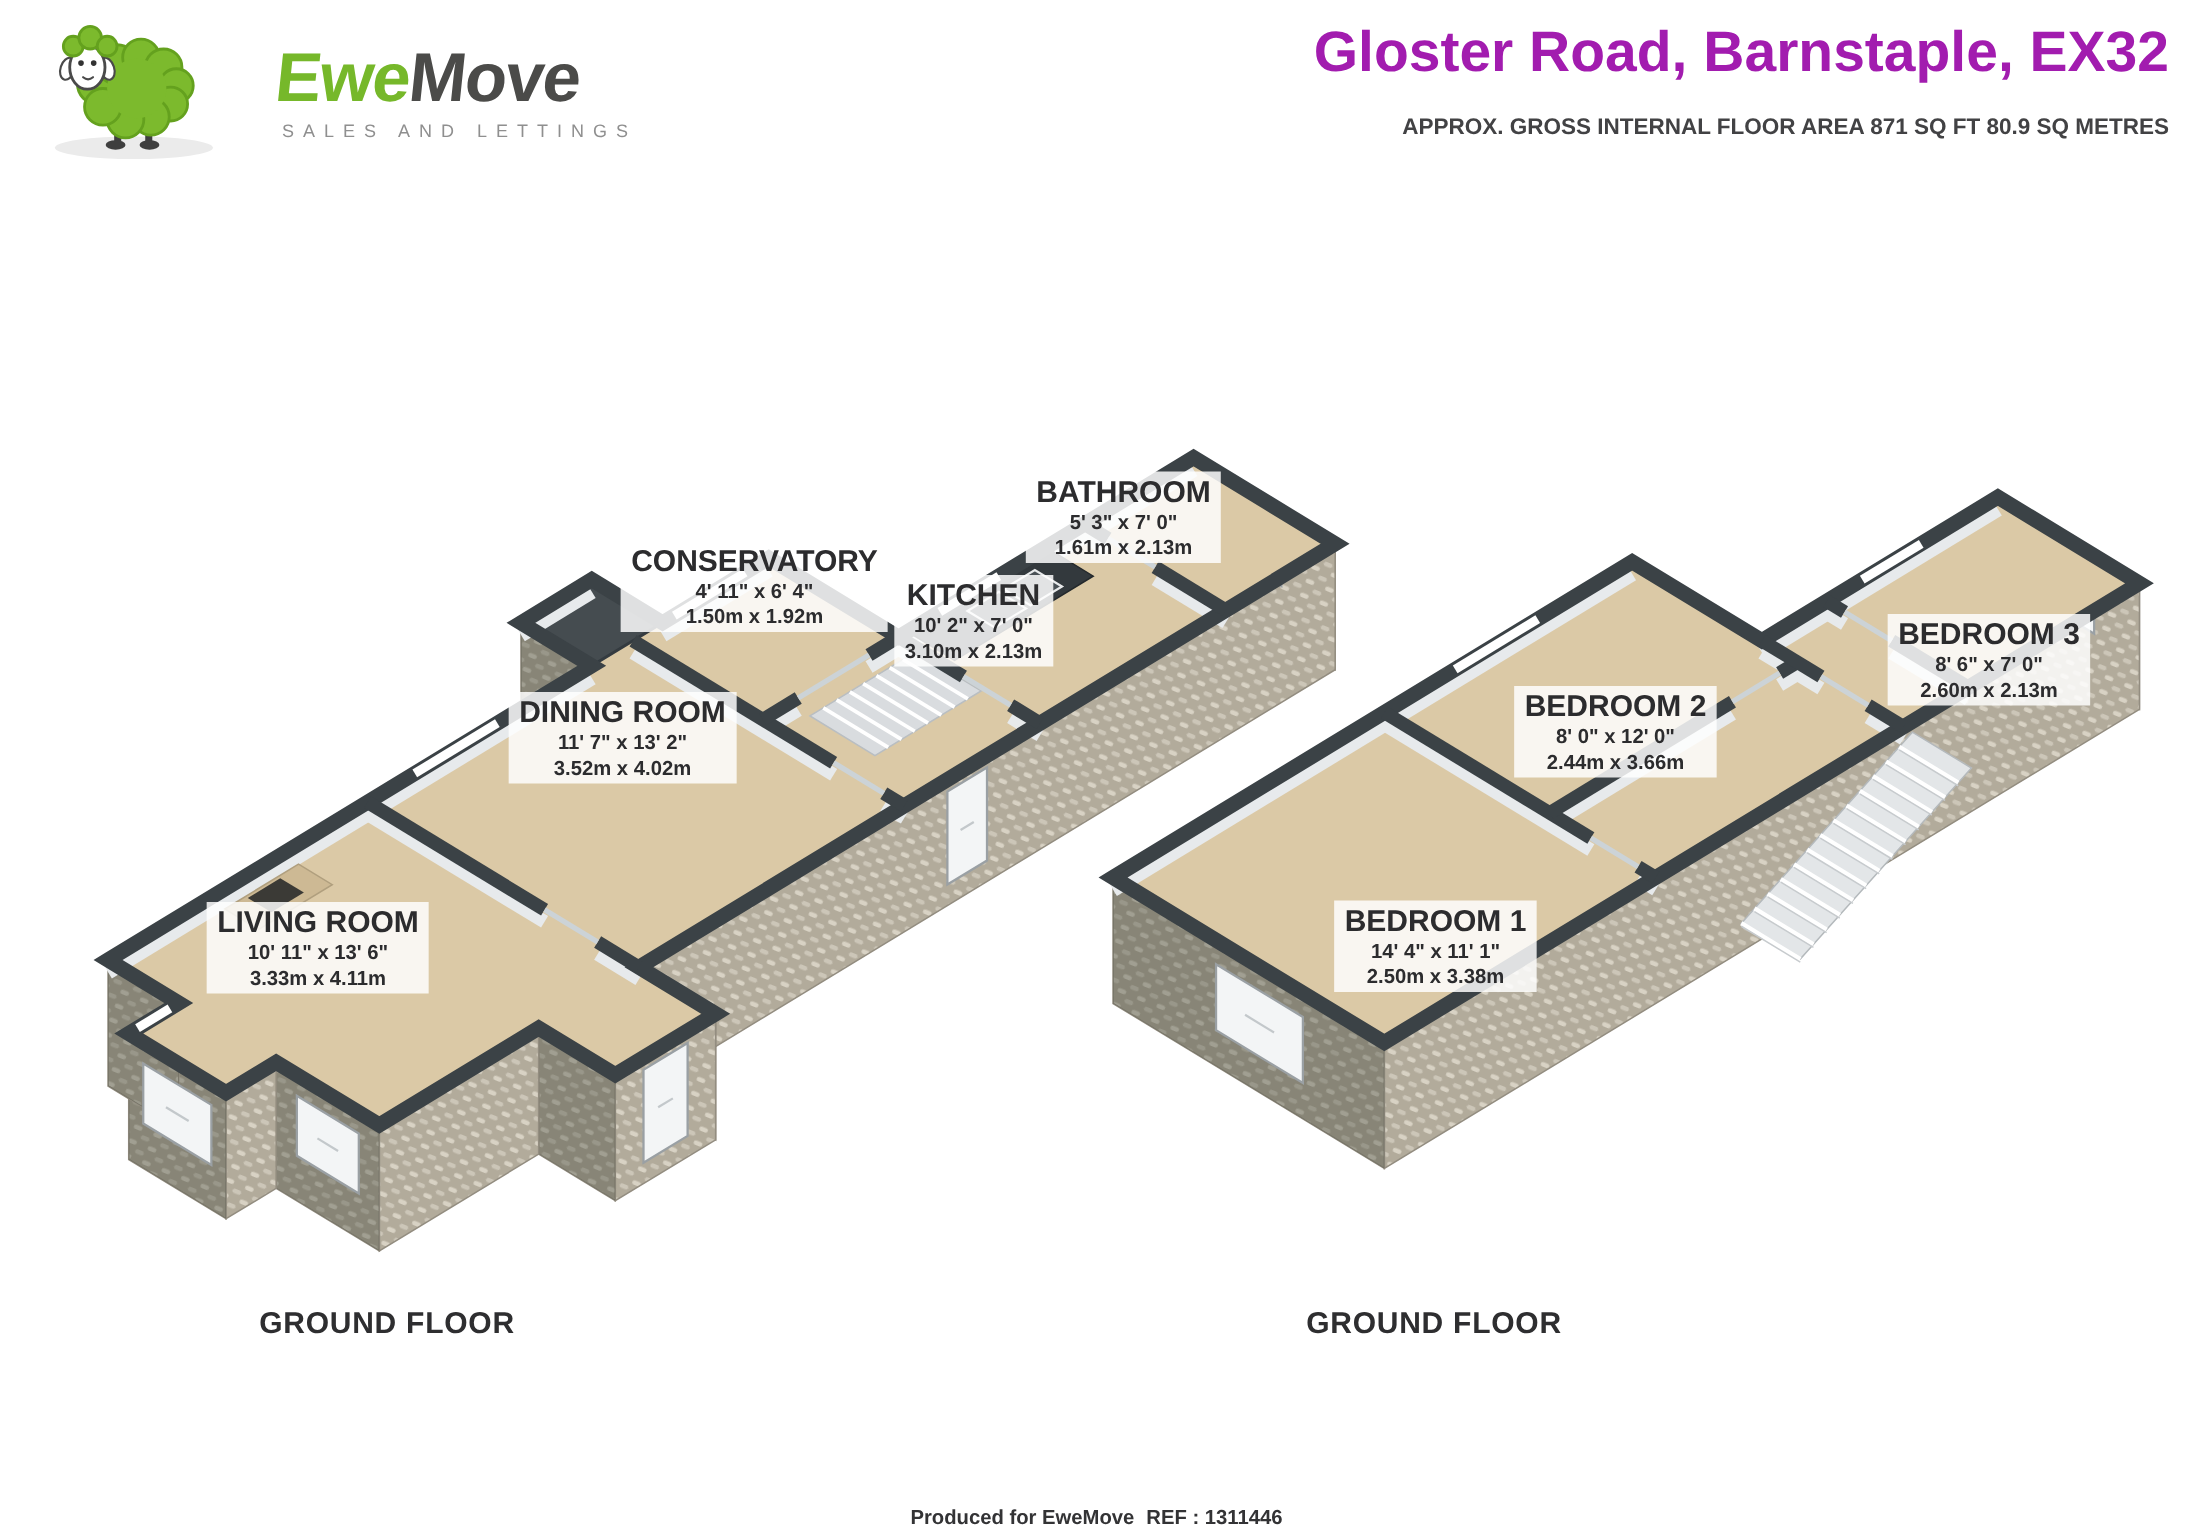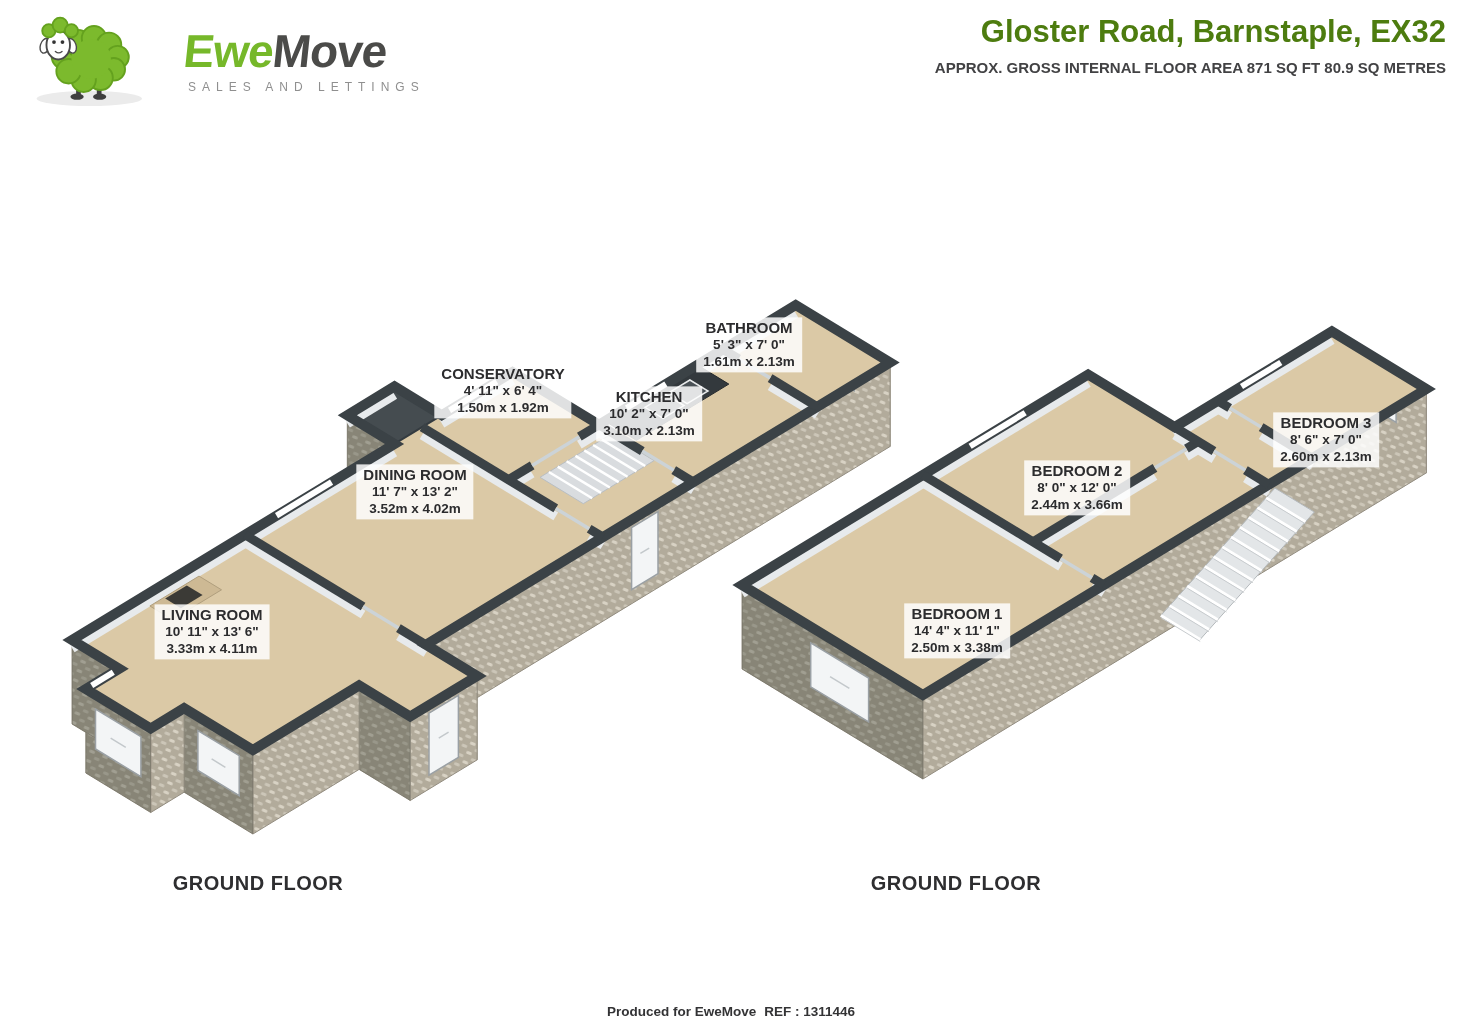--- a/index.html
+++ b/index.html
@@ -7,30 +7,30 @@
        font-family:"Liberation Sans", sans-serif;-webkit-font-smoothing:antialiased;}
 
   
   .logo{position:absolute;left:14px;top:6px;display:flex;align-items:flex-start;}
   .logo-text{margin-left:10px;padding-top:22px;}
   .brand{font-size:46px;font-weight:bold;letter-spacing:-1px;transform:skewX(-6deg);line-height:1;}
   .brand .ewe{color:#76b82a;}
   .brand .move{color:#4b4b49;}
   .tagline{font-size:12px;color:#8f8f8f;letter-spacing:6px;margin-top:6px;margin-left:4px;}
   .head-right{position:absolute;right:16px;top:14px;text-align:right;}
-  .title{font-size:31px;font-weight:bold;color:#4d7c0f;letter-spacing:0;}
-  .subtitle{font-size:15px;font-weight:bold;color:#424244;margin-top:9px;}
+  .title{font-size:38px;font-weight:bold;color:#a21caf;letter-spacing:0;}
+  .subtitle{font-size:15px;font-weight:bold;color:#424244;margin-top:19px;}
 
   
   #plan-svg{position:absolute;left:0;top:0;}
 
   
   .lbl{position:absolute;transform:translate(-50%,-50%);background:rgba(255,255,255,0.84);
        padding:2px 7px;text-align:center;color:#2c2c2e;white-space:nowrap;line-height:1.22;}
-  .lbl .l1{font-size:15px;font-weight:bold;}
+  .lbl .l1{font-size:20px;font-weight:bold;}
   .lbl .l2{font-size:13.5px;font-weight:bold;}
 
   .floor-label{position:absolute;transform:translate(-50%,-50%);font-size:20px;font-weight:bold;
        color:#2e2e30;letter-spacing:0.5px;white-space:nowrap;}
 
   
   .footer{position:absolute;left:0;right:0;bottom:6px;display:flex;justify-content:center;gap:8px;
        font-size:13.5px;font-weight:bold;color:#333335;}
 </style>
 </head>

